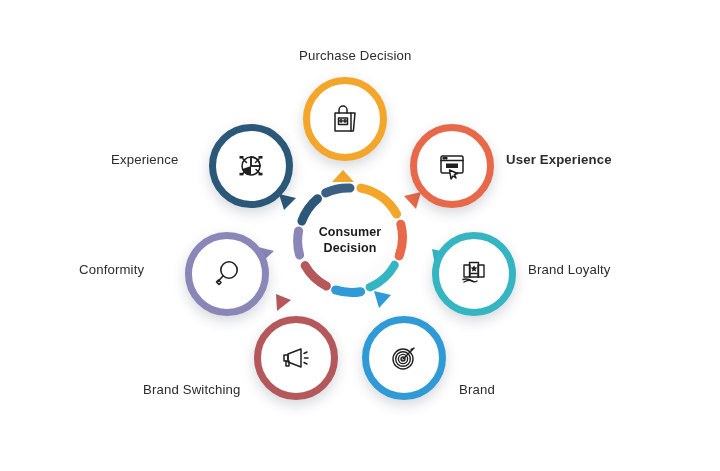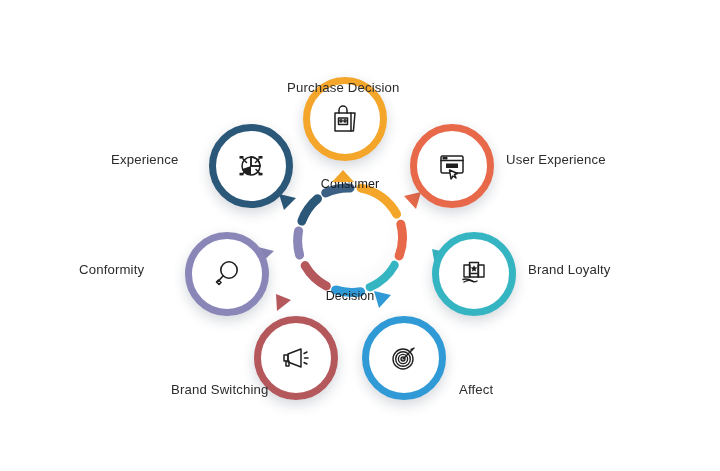--- a/index.html
+++ b/index.html
@@ -21,22 +21,22 @@
   .hub-disc{
     position:absolute;
     left:17px;top:17px;width:94px;height:94px;
     border-radius:50%;
     background:radial-gradient(circle at 42% 36%, #ffffff 55%, #f2f3f6 100%);
   }
   .hub-label{
     position:absolute;
     left:0;top:0;width:128px;height:128px;
     display:flex;flex-direction:column;
-    align-items:center;justify-content:space-between;
-    font-size:12.5px;font-weight:normal;color:#1b1b1b;
+    align-items:center;justify-content:center;
+    font-size:12.5px;font-weight:bold;color:#1b1b1b;
     line-height:1.32;text-align:center;letter-spacing:.1px;
   }
 
   
   .node{
     position:absolute;
     width:84px;height:84px;
     border-radius:50%;
     background:#ffffff;
     box-sizing:border-box;
@@ -94,33 +94,33 @@
   <div class="node" style="left:303px;top:77px;border:7px solid #f4a62a;">
     <svg width="36" height="36" viewBox="0 0 36 36" fill="none" stroke="#1f1f1f" stroke-width="1.5" stroke-linecap="round" stroke-linejoin="round">
       <path d="M8 12 H24 V30 H8 Z"></path>
       <path d="M12 12 V9 a4 4 0 0 1 8 0 v3"></path>
       <rect x="11.5" y="17" width="9" height="6.5"></rect>
       <circle cx="14" cy="19.8" r="1.1"></circle>
         <circle cx="18" cy="19.8" r="1.1"></circle>
       <path d="M24 12 h4 l-1.6 18 H24"></path>
     </svg>
   </div>
-  <div class="nlabel" style="left:287px;top:48px;margin-top:32px;">Purchase Decision</div>
+  <div class="nlabel" style="left:299px;top:48px;">Purchase Decision</div>
 
   <div class="node" style="left:410px;top:124px;border:7px solid #e8694a;">
     <svg width="36" height="36" viewBox="0 0 36 36" fill="none" stroke="#1f1f1f" stroke-width="1.5" stroke-linecap="round" stroke-linejoin="round">
       <rect x="7" y="8" width="22" height="17" rx="1.5"></rect>
       <path d="M7 12.5 H29"></path>
       <circle cx="9.8" cy="10.3" r="0.7" fill="#1f1f1f"></circle>
       <circle cx="12.2" cy="10.3" r="0.7" fill="#1f1f1f"></circle>
       <rect x="12" y="15.5" width="12" height="4.5" fill="#1f1f1f" stroke="none"></rect>
       <path d="M15.5 22 l1.5 9 2-3 3 2 -1.5-3.5 3-1 Z" fill="#fff"></path>
     </svg>
   </div>
-  <div class="nlabel" style="left:506px;top:152px;">User Experience</div>
+  <div class="nlabel" style="left:506px;top:152px;font-weight:bold;">User Experience</div>
 
   <div class="node" style="left:432px;top:232px;border:7px solid #35b5c2;">
     <svg width="36" height="36" viewBox="0 0 36 36" fill="none" stroke="#1f1f1f" stroke-width="1.4" stroke-linecap="round" stroke-linejoin="round">
       <rect x="8" y="9" width="6" height="12"></rect>
       <rect x="22" y="9" width="6" height="12"></rect>
       <rect x="13.5" y="6.5" width="9" height="14.5"></rect>
       <path d="M18 9.2 l1 2.1 2.3.3 -1.7 1.6.4 2.3 -2-1.1 -2 1.1.4-2.3 -1.7-1.6 2.3-.3 Z" fill="#1f1f1f" stroke="none"></path>
       <path d="M15 17.5 h6"></path>
       <path d="M8 26 c3-2 6-2 8.5-.7 1.6.8 3.2.6 4.5-.3"></path>
       <path d="M7 23.5 c4.5-1.5 7.5.5 10 1.8"></path>
@@ -132,31 +132,31 @@
     <svg width="36" height="36" viewBox="0 0 36 36" fill="none" stroke="#1f1f1f" stroke-width="1.4">
       <circle cx="17" cy="19" r="10"></circle>
       <circle cx="17" cy="19" r="7.3"></circle>
       <circle cx="17" cy="19" r="4.6"></circle>
       <circle cx="17" cy="19" r="2"></circle>
       <path d="M17 19 L25.5 10.5" stroke-linecap="round"></path>
       <path d="M24 9 l3-1 -1 3 Z" fill="#1f1f1f" stroke="none"></path>
       <path d="M25.5 10.5 l2.5-2.5" stroke-linecap="round"></path>
     </svg>
   </div>
-  <div class="nlabel" style="left:459px;top:382px;">Affect</div>
+  <div class="nlabel" style="left:459px;top:382px;">Brand</div>
 
   <div class="node" style="left:254px;top:316px;border:7px solid #b5585c;">
     <svg width="36" height="36" viewBox="0 0 36 36" fill="none" stroke="#1f1f1f" stroke-width="1.5" stroke-linecap="round" stroke-linejoin="round">
       <path d="M6 15 h4 v6 H6 Z"></path>
       <path d="M10 14 L23 9 v18 L10 22 Z"></path>
       <path d="M8 21 v5 h3 v-5"></path>
       <path d="M26 13.5 l3-1.5 M26.5 18 h3.5 M26 22.5 l3 1.5"></path>
     </svg>
   </div>
-  <div class="nlabel" style="left:143px;top:382px;margin-left:28px;">Brand Switching</div>
+  <div class="nlabel" style="left:143px;top:382px;">Brand Switching</div>
 
   <div class="node" style="left:185px;top:232px;border:7px solid #8a86b8;">
     <svg width="36" height="36" viewBox="0 0 36 36" fill="none" stroke="#1f1f1f" stroke-width="1.6" stroke-linecap="round" stroke-linejoin="round">
       <circle cx="20" cy="14" r="8.2"></circle>
       <path d="M14.2 19.8 L9 25.5"></path>
       <path d="M9.5 24 l2.5 2.5 -2 2 -2.5-2.5 Z"></path>
     </svg>
   </div>
   <div class="nlabel" style="left:79px;top:262px;">Conformity</div>
 

